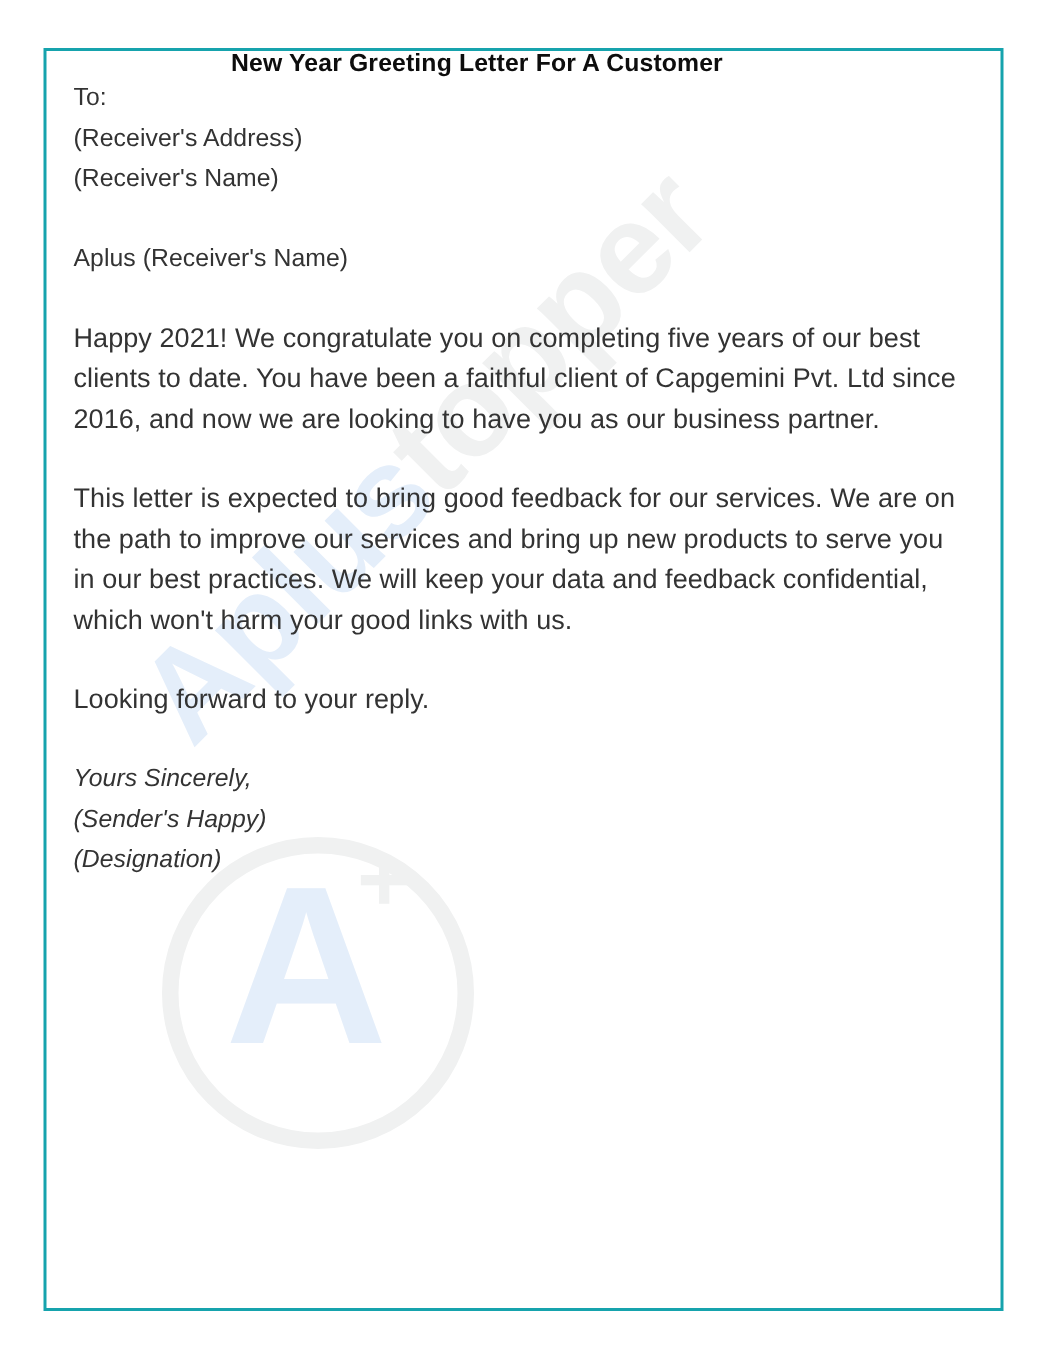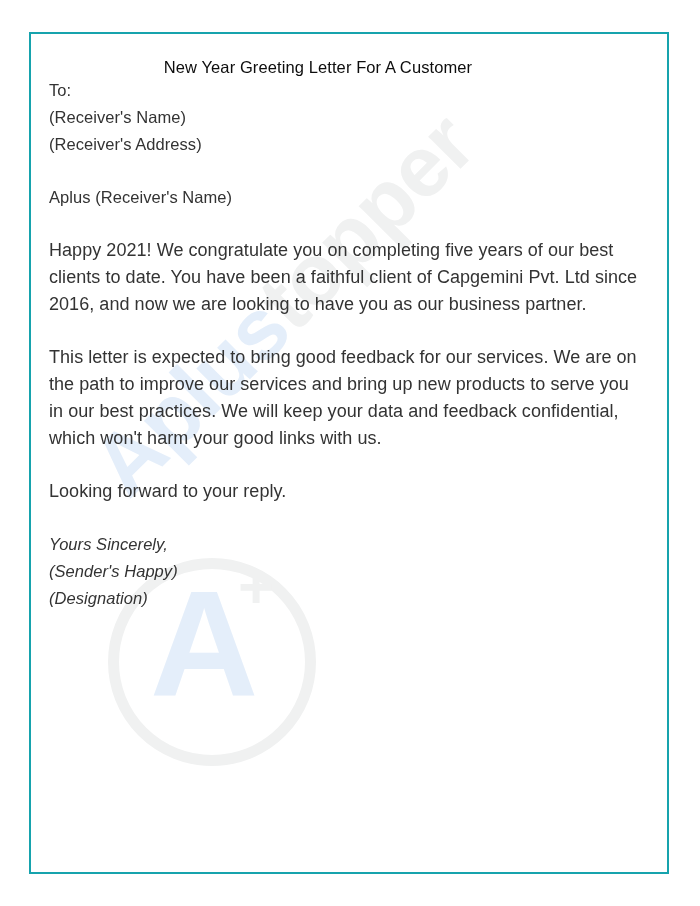--- a/index.html
+++ b/index.html
@@ -96,25 +96,25 @@
     position: absolute;
     left: 49px;
     top: 32px;
     width: 600px;
     z-index: 3;
   }
 
   .letter-title {
     text-align: center;
     font-size: 16.5px;
-    font-weight: 400;
+    font-weight: 700;
     color: #0d0d0d;
     letter-spacing: 0.1px;
     margin: 0;
-    padding-top: 26px;
+    padding-top: 1px;
     width: 580px;
     margin-left: -21px;
   }
 
   .letter-body {
     width: 596px;
   }
 
   .block {
     margin: 0 0 26px 0;
@@ -153,22 +153,22 @@
   <div class="letter-frame"></div>
 
   <div class="letter-content">
 
     <h1 class="letter-title">New Year Greeting Letter For A Customer</h1>
 
     <div class="letter-body">
 
       <div class="block">
         <p class="line">To:</p>
+        <p class="line">(Receiver's Address)</p>
         <p class="line">(Receiver's Name)</p>
-        <p class="line">(Receiver's Address)</p>
       </div>
 
       <div class="block">
         <p class="line">Aplus (Receiver's Name)</p>
       </div>
 
 
       <div class="block">
         <p class="para">Happy 2021! We congratulate you on completing five years of our best clients to date. You have been a faithful client of Capgemini Pvt. Ltd since 2016, and now we are looking to have you as our business partner.</p>
       </div>

